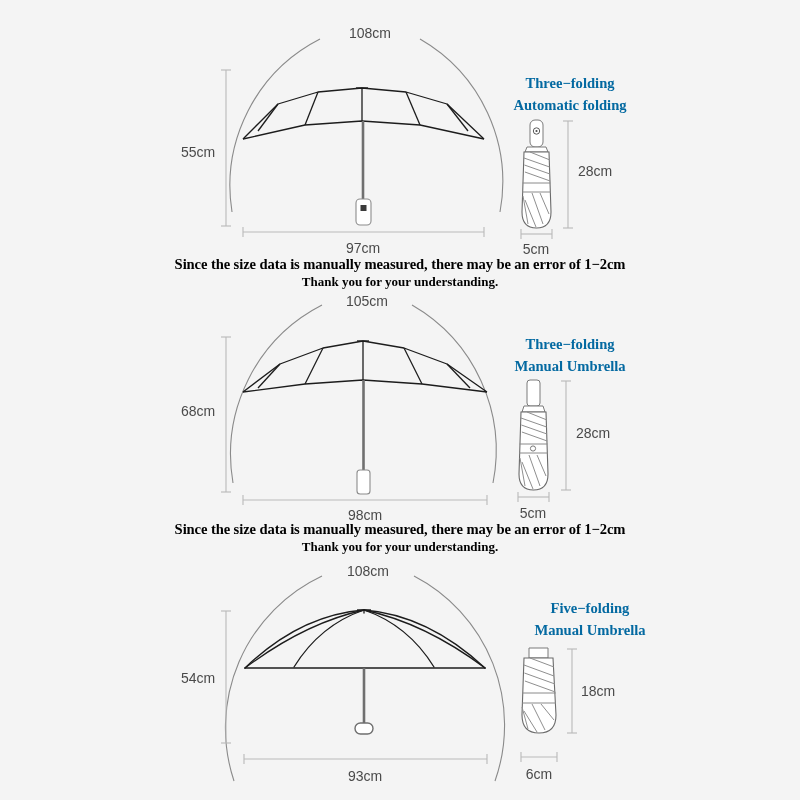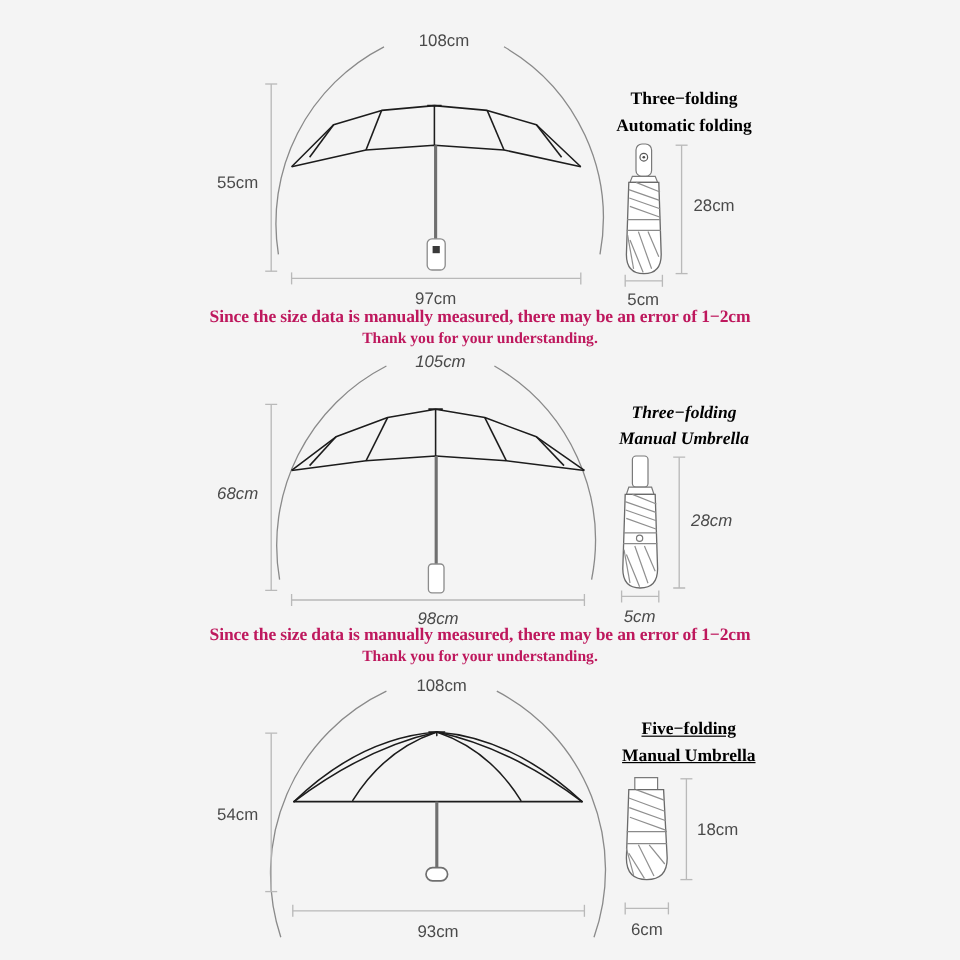--- a/index.html
+++ b/index.html
@@ -11,32 +11,32 @@
     position:relative;
   }
   .page{position:relative;width:800px;height:800px;}
   .section{position:absolute;left:0;width:800px;}
   .svg-wrap{position:absolute;left:0;top:0;}
   .disclaimer{
     position:absolute;left:0;width:800px;
     text-align:center;
     font-family:"Liberation Serif", serif;
     font-weight:bold;
-    color:#be185d;
+    color:#000000;
     line-height:1.22;
   }
   .disclaimer .l1{font-size:14.6px;letter-spacing:-0.1px;display:block;}
   .disclaimer .l2{font-size:13px;display:block;}
   .prod-label{
     position:absolute;
     text-align:center;
     font-family:"Liberation Serif", serif;
     font-weight:bold;
     font-size:14.6px;
-    color:#000000;
+    color:#0369a1;
     line-height:1.48;
     white-space:nowrap;
   }
   .dim-txt{
     font-family:"Liberation Sans", sans-serif;
     font-size:14px;
     fill:#4a4a4a;
   }
 </style>
 </head>
@@ -132,21 +132,21 @@
       <span>Three−folding</span><br>
       <span>Automatic folding</span>
     </div>
   </div>
 
   <div class="disclaimer" style="top:256px;">
     <span class="l1">Since the size data is manually measured, there may be an error of 1−2cm</span>
     <span class="l2">Thank you for your understanding.</span>
   </div>
 
-  <div class="section" id="sec2" style="top:288px;height:235px;font-style:italic;">
+  <div class="section" id="sec2" style="top:288px;height:235px;">
     <svg class="svg-wrap" width="800" height="235" viewBox="0 0 800 235">
 
       <g>
         <path d="M233,195 A 168 168 0 0 1 322,17" fill="none" stroke="#8a8a8a" stroke-width="1.1"></path>
         <path d="M412,17 A 168 168 0 0 1 493,195" fill="none" stroke="#8a8a8a" stroke-width="1.1"></path>
       </g>
       <text class="dim-txt" x="367" y="18" text-anchor="middle">105cm</text>
 
       <g>
         <line x1="226" y1="49" x2="226" y2="204" stroke="#b9b9b9" stroke-width="1.1"></line>
@@ -288,19 +288,19 @@
       <text class="dim-txt" x="598" y="143" text-anchor="middle">18cm</text>
 
       <g>
         <line x1="521" y1="204" x2="557" y2="204" stroke="#b9b9b9" stroke-width="1.1"></line>
         <line x1="521" y1="199" x2="521" y2="209" stroke="#b9b9b9" stroke-width="1.1"></line>
         <line x1="557" y1="199" x2="557" y2="209" stroke="#b9b9b9" stroke-width="1.1"></line>
       </g>
       <text class="dim-txt" x="539" y="226" text-anchor="middle">6cm</text>
     </svg>
 
-    <div class="prod-label" style="left:484px;top:45px;width:180px;text-decoration:underline;">
+    <div class="prod-label" style="left:500px;top:45px;width:180px;">
       <span>Five−folding</span><br>
       <span>Manual Umbrella</span>
     </div>
   </div>
 
 </div>
 
 </body></html>

